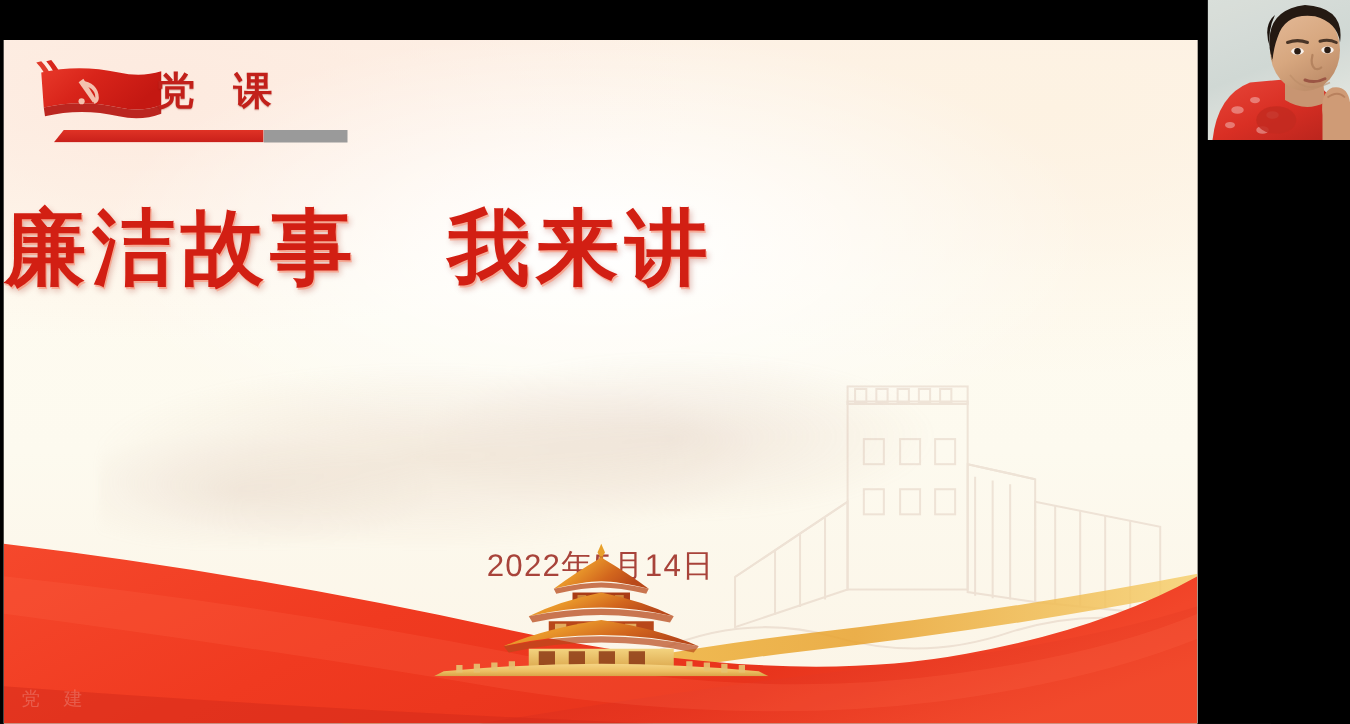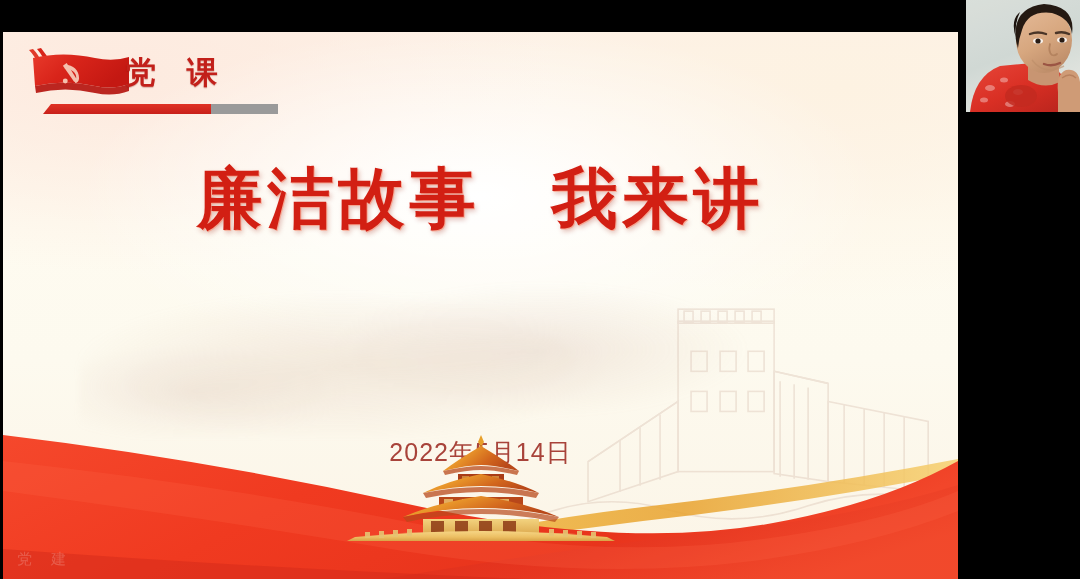--- a/index.html
+++ b/index.html
@@ -109,21 +109,21 @@
     position:absolute; left:168px; top:0;
     width:67px; height:10px;
     background:#9a9a9a;
   }
 
   
   .slide-title {
     position:absolute;
     left:0; right:0;
     top:122px;
-    text-align:center;
+    text-align:left;
     font-family:"DejaVu Sans", "Liberation Sans", sans-serif;
     font-size:66px;
     font-weight:bold;
     color:#d21f13;
     letter-spacing:5px;
     white-space:pre;
     text-shadow:
       1px 1px 0 rgba(255,140,110,.55),
       2px 3px 5px rgba(150,25,10,.28);
   }

